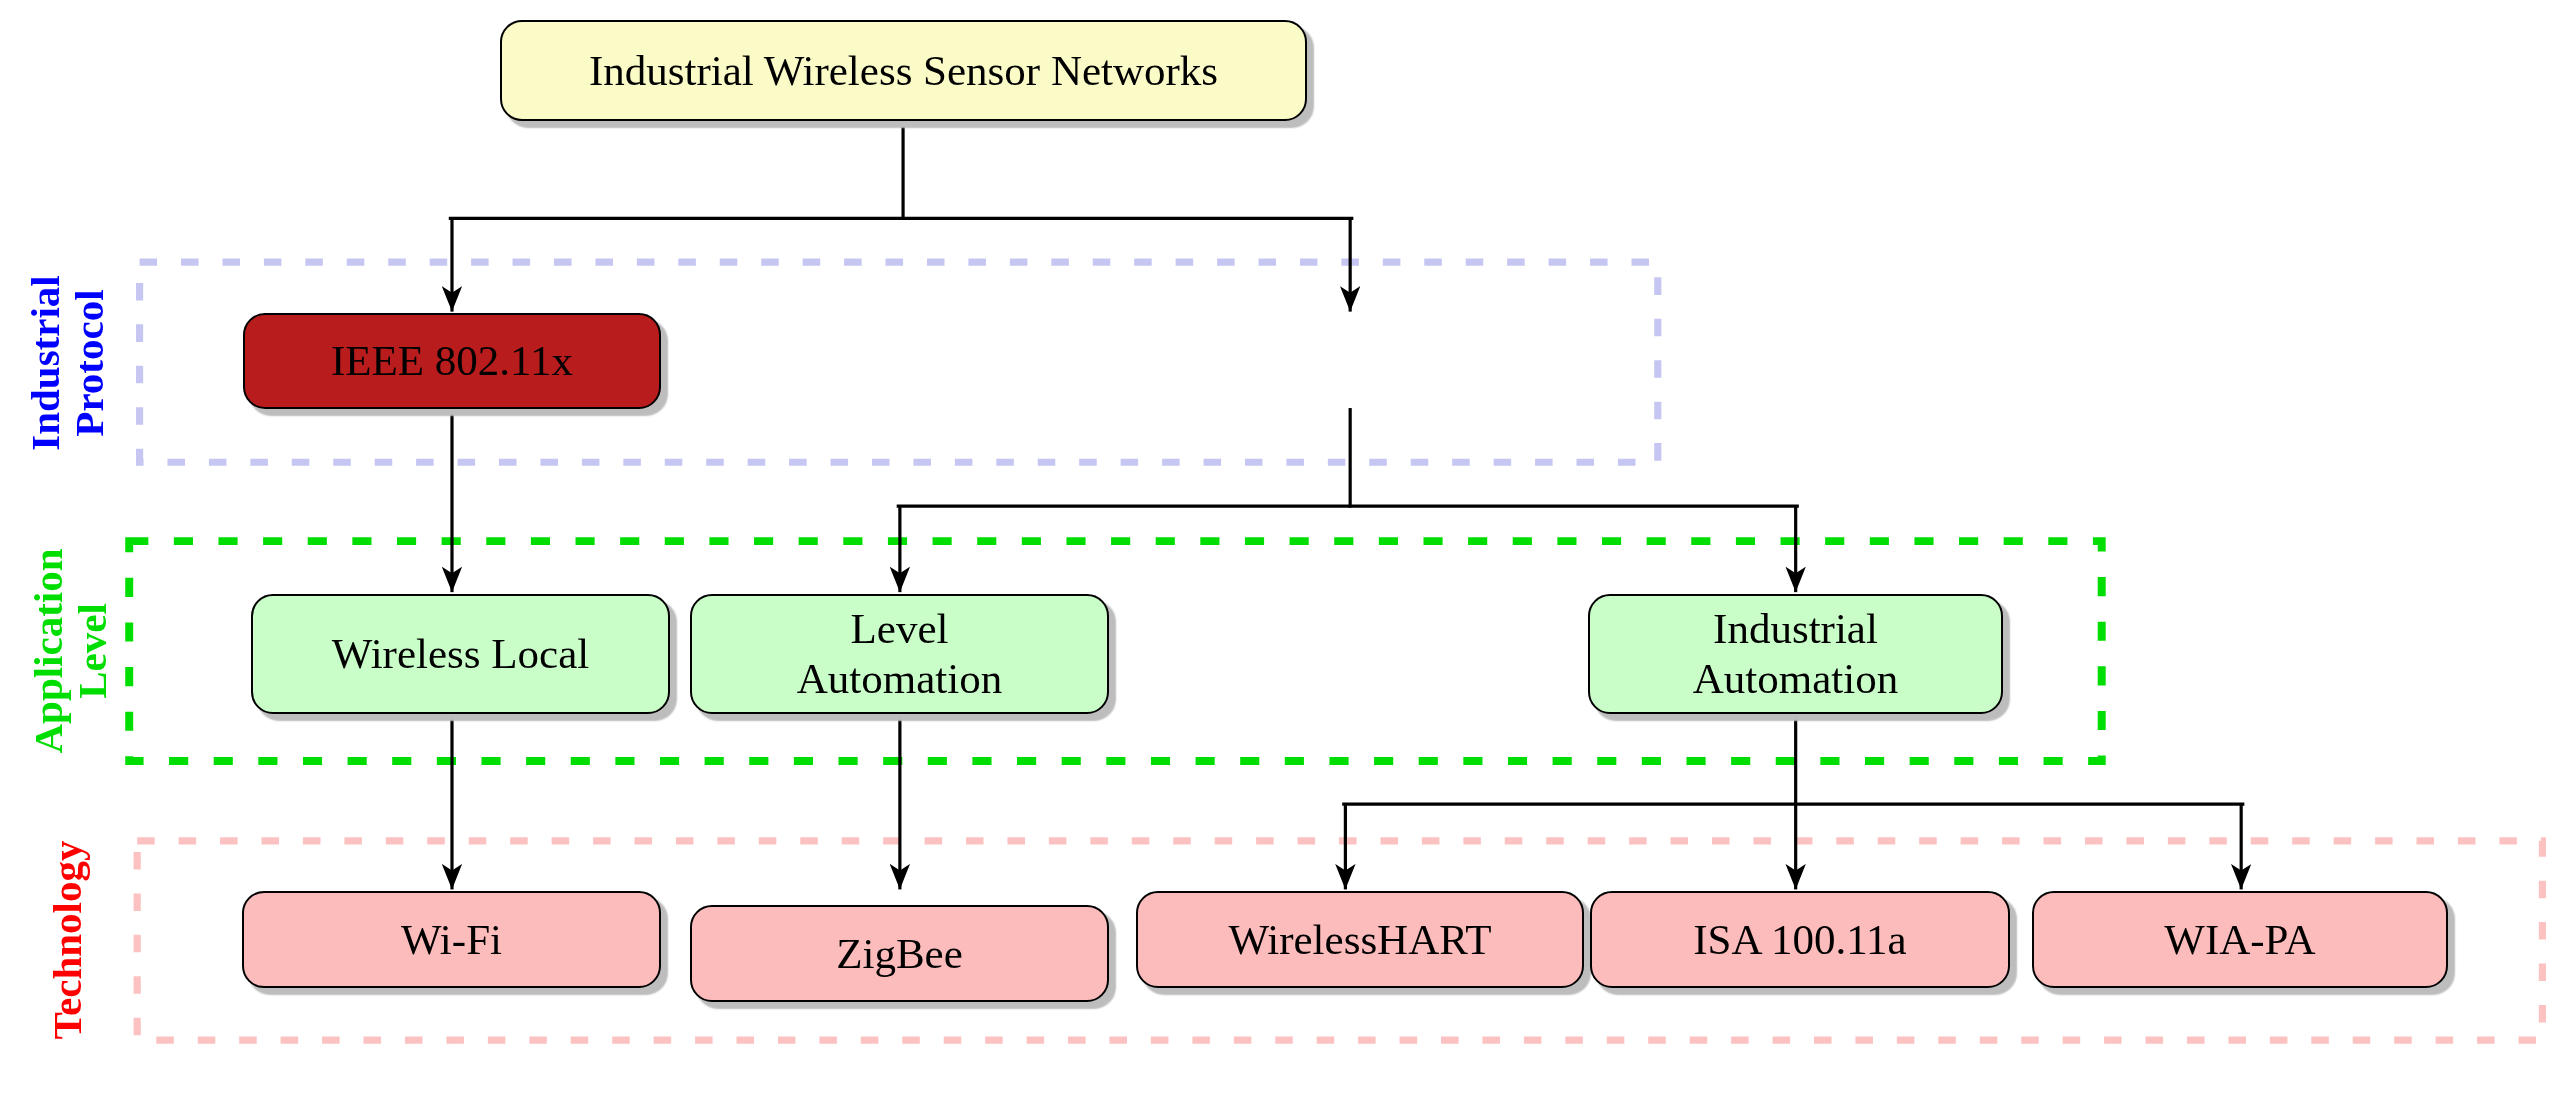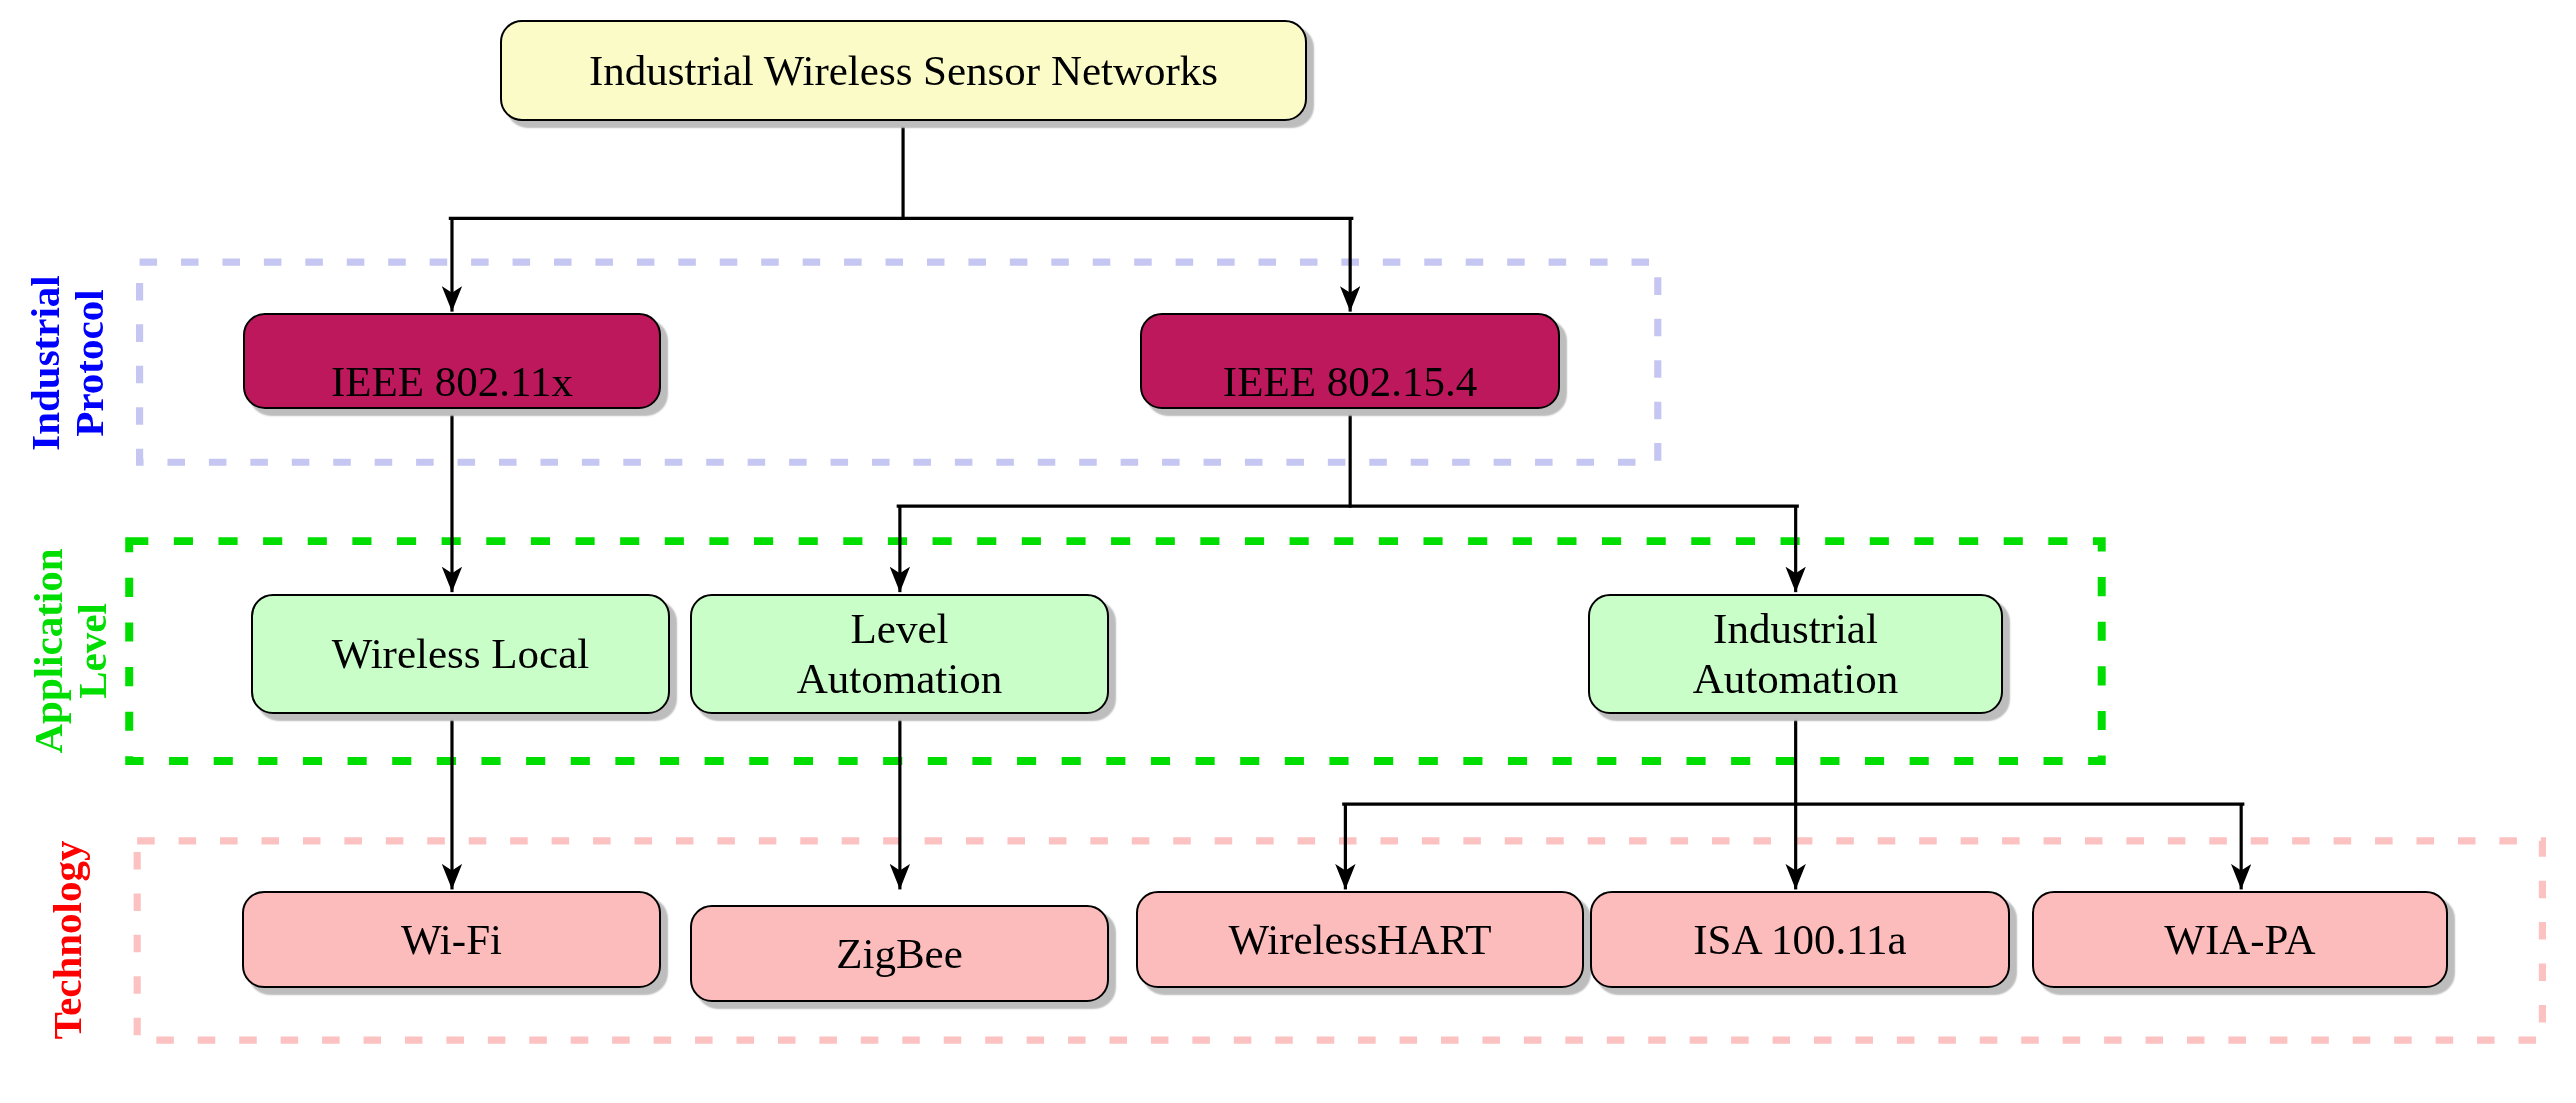--- a/index.html
+++ b/index.html
@@ -22,21 +22,21 @@
     flex-direction:column;
     align-items:center;
     justify-content:center;
     text-align:center;
     font-size:43px;
     line-height:1.16;
     box-shadow:6.4px 6.4px 1.6px #bdbdbd;
   }
   .node span{display:block;}
   .fill-yellow{background:#FBFBC8;}
-  .fill-blue{background:#be185d;justify-content:flex-end;}
+  .fill-blue{background:#b91c1c;}
   .fill-green{background:#C9FEC9;}
   .fill-pink{background:#FDBCBC;}
   .region-label{
     position:absolute;
     font-weight:700;
     font-size:41px;
     line-height:1.08;
     text-align:center;
     white-space:nowrap;
     transform:translate(-50%,-50%) rotate(-90deg);
@@ -96,23 +96,20 @@
     </g>
   </svg>
 
   <div class="node fill-yellow" style="left:500px;top:20px;width:807px;height:101px;">
     <span>Industrial Wireless Sensor Networks</span>
   </div>
 
   <div class="node fill-blue" style="left:243px;top:313px;width:418px;height:96px;">
     <span>IEEE 802.11x</span>
   </div>
-  <div class="node fill-blue" style="left:1140px;top:313px;width:420px;height:96px;">
-    <span>IEEE 802.15.4</span>
-  </div>
 
   <div class="node fill-green" style="left:242px;top:594px;width:419px;height:120px;margin-left:9px;">
     <span>Wireless Local</span>
   </div>
   <div class="node fill-green" style="left:690px;top:594px;width:419px;height:120px;">
     <span>Level</span>
     <span>Automation</span>
   </div>
   <div class="node fill-green" style="left:1588px;top:594px;width:415px;height:120px;">
     <span>Industrial</span>

